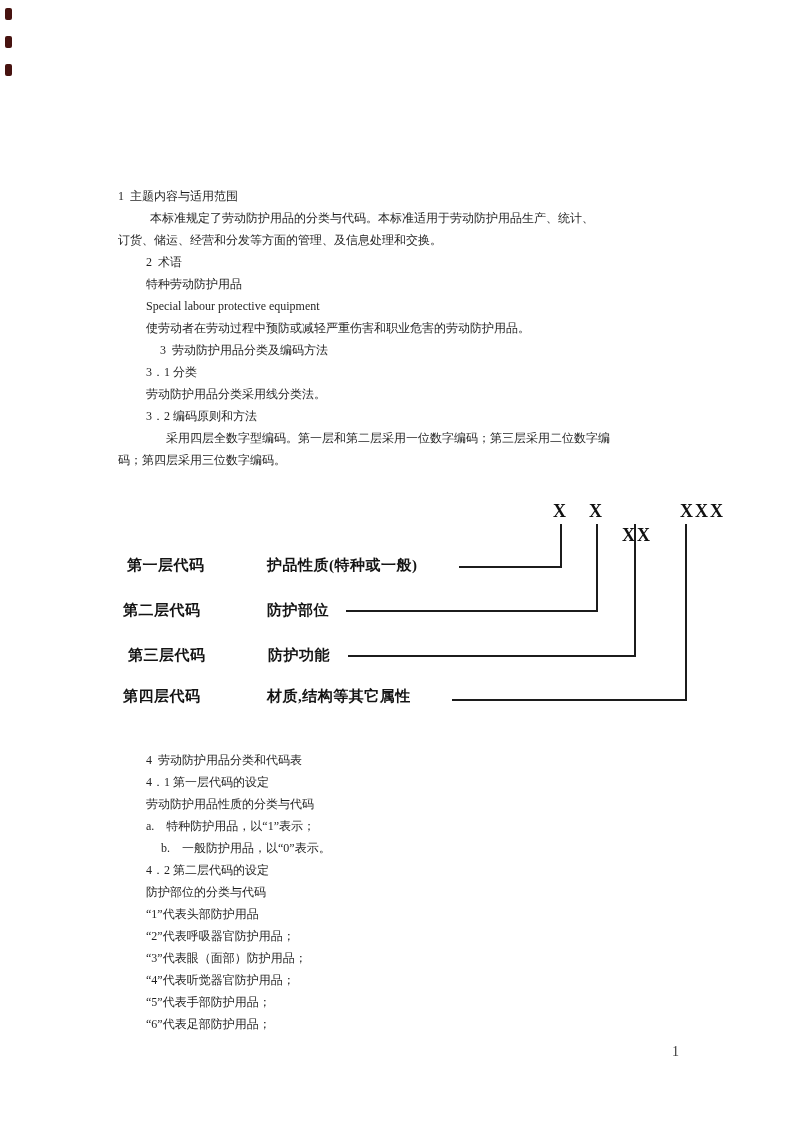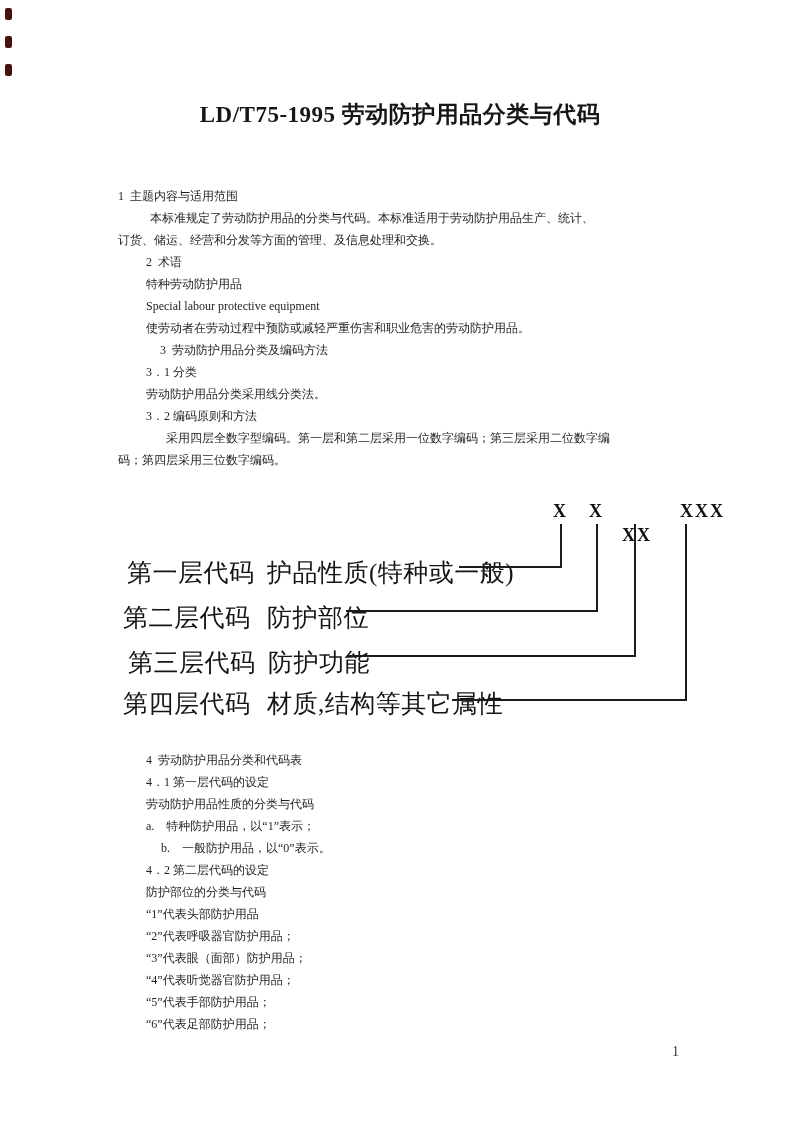--- a/index.html
+++ b/index.html
@@ -15,38 +15,37 @@
   }
   .bline {
     position:absolute; font-size:12px; line-height:20px; color:#1f1f1f;
     white-space:pre;
   }
   .code {
     position:absolute; font-weight:bold; font-size:18px; color:#101010;
     letter-spacing:2px; white-space:pre;
   }
   .dlabel, .ddesc {
-    position:absolute; font-weight:normal; font-size:25px; color:#141414;
+    position:absolute; font-weight:bold; font-size:15px; color:#141414;
     white-space:pre; letter-spacing:0.5px;
   }
   .hline { position:absolute; height:2px; background:#1c1c1c; }
   .vline { position:absolute; width:2px; background:#1c1c1c; }
   .mark  { position:absolute; width:7px; height:12px; border-radius:2px; background:#471310; }
   .pageno { position:absolute; left:672px; top:1044px; font-size:14px; color:#3a3a3a; }
 </style>
 </head>
 <body>
 
 <div class="page">
   <div id="scanMarks">
       <div class="mark" style="left: 5px; top: 8px;"></div>
       <div class="mark" style="left: 5px; top: 36px;"></div>
       <div class="mark" style="left: 5px; top: 64px;"></div>
     </div>
-  <h1 class="title">LD/T75-1995 劳动防护用品分类与代码</h1>
   <div id="bodyLines">
       <div class="bline" style="left: 118px; top: 186px;">1  主题内容与适用范围</div>
       <div class="bline" style="left: 150px; top: 208px;">本标准规定了劳动防护用品的分类与代码。本标准适用于劳动防护用品生产、统计、</div>
       <div class="bline" style="left: 118px; top: 230px;">订货、储运、经营和分发等方面的管理、及信息处理和交换。</div>
       <div class="bline" style="left: 146px; top: 252px;">2  术语</div>
       <div class="bline" style="left: 146px; top: 274px;">特种劳动防护用品</div>
       <div class="bline" style="left: 146px; top: 296px;">Special labour protective equipment</div>
       <div class="bline" style="left: 146px; top: 318px;">使劳动者在劳动过程中预防或减轻严重伤害和职业危害的劳动防护用品。</div>
       <div class="bline" style="left: 160px; top: 340px;">3  劳动防护用品分类及编码方法</div>
       <div class="bline" style="left: 146px; top: 362px;">3．1 分类</div>

